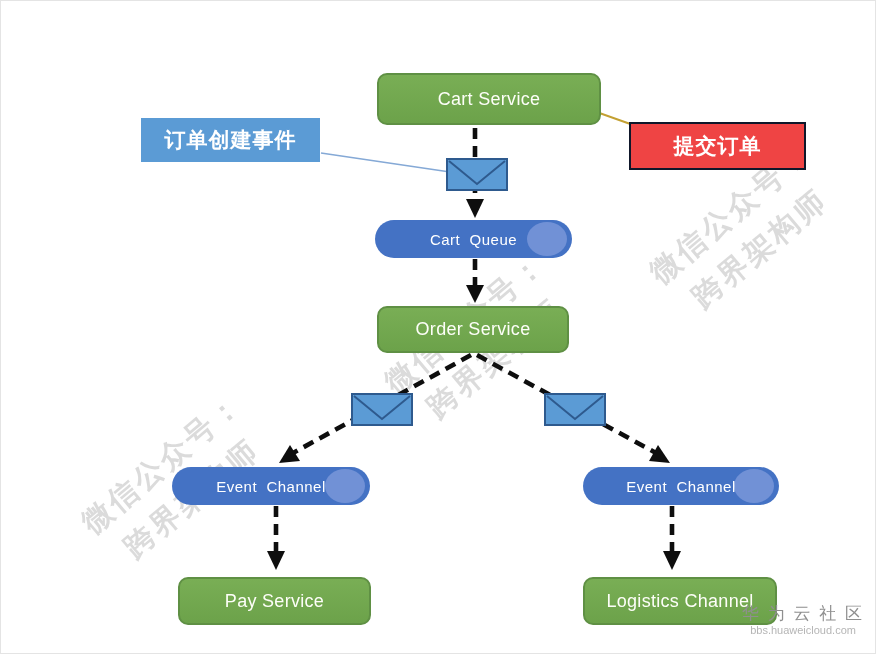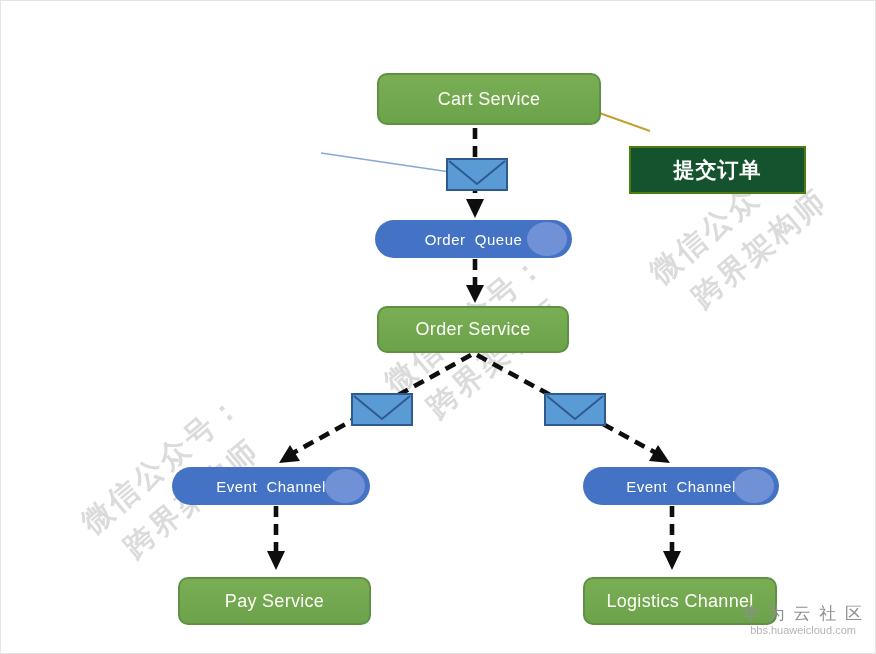--- a/index.html
+++ b/index.html
@@ -13,21 +13,21 @@
   .pill{position:absolute;display:flex;align-items:center;justify-content:center;
     background:#4472c4;border-radius:19px;color:#ffffff;font-size:15px;letter-spacing:.5px;
     white-space:pre;box-sizing:border-box;}
   .pill .bubble{position:absolute;right:5px;top:2px;width:40px;height:34px;border-radius:50%;
     background:#7191d6;}
   .pill .pill-label{position:relative;z-index:1;}
   
   .callout{position:absolute;display:flex;align-items:center;justify-content:center;
     color:#ffffff;font-size:21px;font-weight:700;letter-spacing:1px;box-sizing:border-box;}
   .callout.blue{background:#5b9bd5;}
-  .callout.yellow{background:#14532d;border:2px solid #4d7c0f;margin-top:24px;}
+  .callout.yellow{background:#ef4444;border:2px solid #0f172a;}
   
   .wm{position:absolute;transform:rotate(-40deg);color:rgba(90,90,90,0.22);font-size:30px;
     letter-spacing:3px;line-height:46px;text-align:center;width:270px;pointer-events:none;
     font-weight:700;}
   
   .credit{position:absolute;right:12px;bottom:16px;text-align:center;line-height:1.25;}
   .credit .site{color:#8f8f8f;font-size:17px;letter-spacing:2px;}
   .credit .url{color:#b5b5b5;font-size:11px;}
   svg{position:absolute;left:0;top:0;}
 </style>
@@ -109,33 +109,36 @@
   <div class="green-node" style="left:178px;top:577px;width:193px;height:48px;">
     <span>Pay Service</span>
   </div>
 
   <div class="green-node" style="left:583px;top:577px;width:194px;height:48px;">
     <span>Logistics Channel</span>
   </div>
 
   <div class="pill" style="left:375px;top:220px;width:197px;height:38px;">
     <span class="bubble"></span>
-    <span class="pill-label">Order  Queue</span>
+    <span class="pill-label">Cart  Queue</span>
   </div>
 
   <div class="pill" style="left:172px;top:467px;width:198px;height:38px;">
     <span class="bubble"></span>
     <span class="pill-label">Event  Channel</span>
   </div>
 
   <div class="pill" style="left:583px;top:467px;width:196px;height:38px;">
     <span class="bubble"></span>
     <span class="pill-label">Event  Channel</span>
   </div>
 
+  <div class="callout blue" style="left:141px;top:118px;width:179px;height:44px;">
+    <span>订单创建事件</span>
+  </div>
 
   <div class="callout yellow" style="left:629px;top:122px;width:177px;height:48px;">
     <span>提交订单</span>
   </div>
 
   <div class="credit">
     <div class="site">华 为 云 社 区</div>
     <div class="url">bbs.huaweicloud.com</div>
   </div>
 

